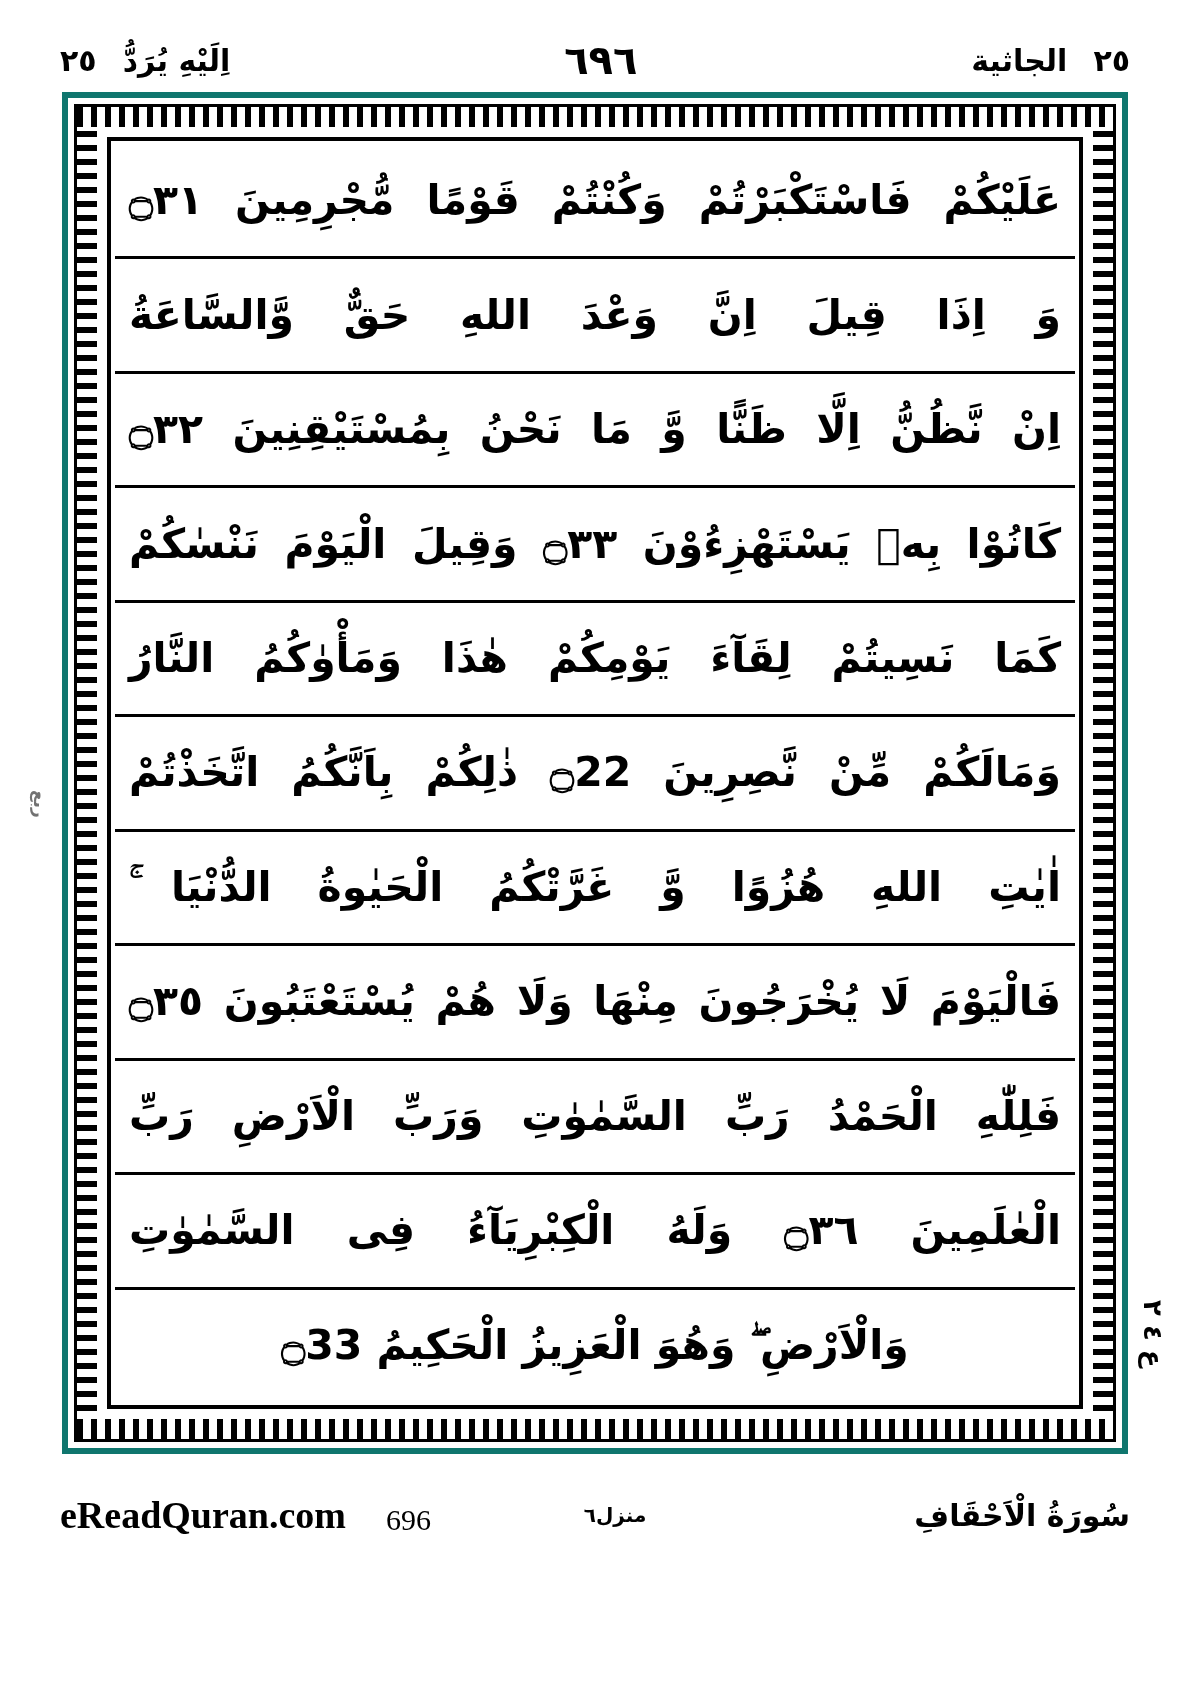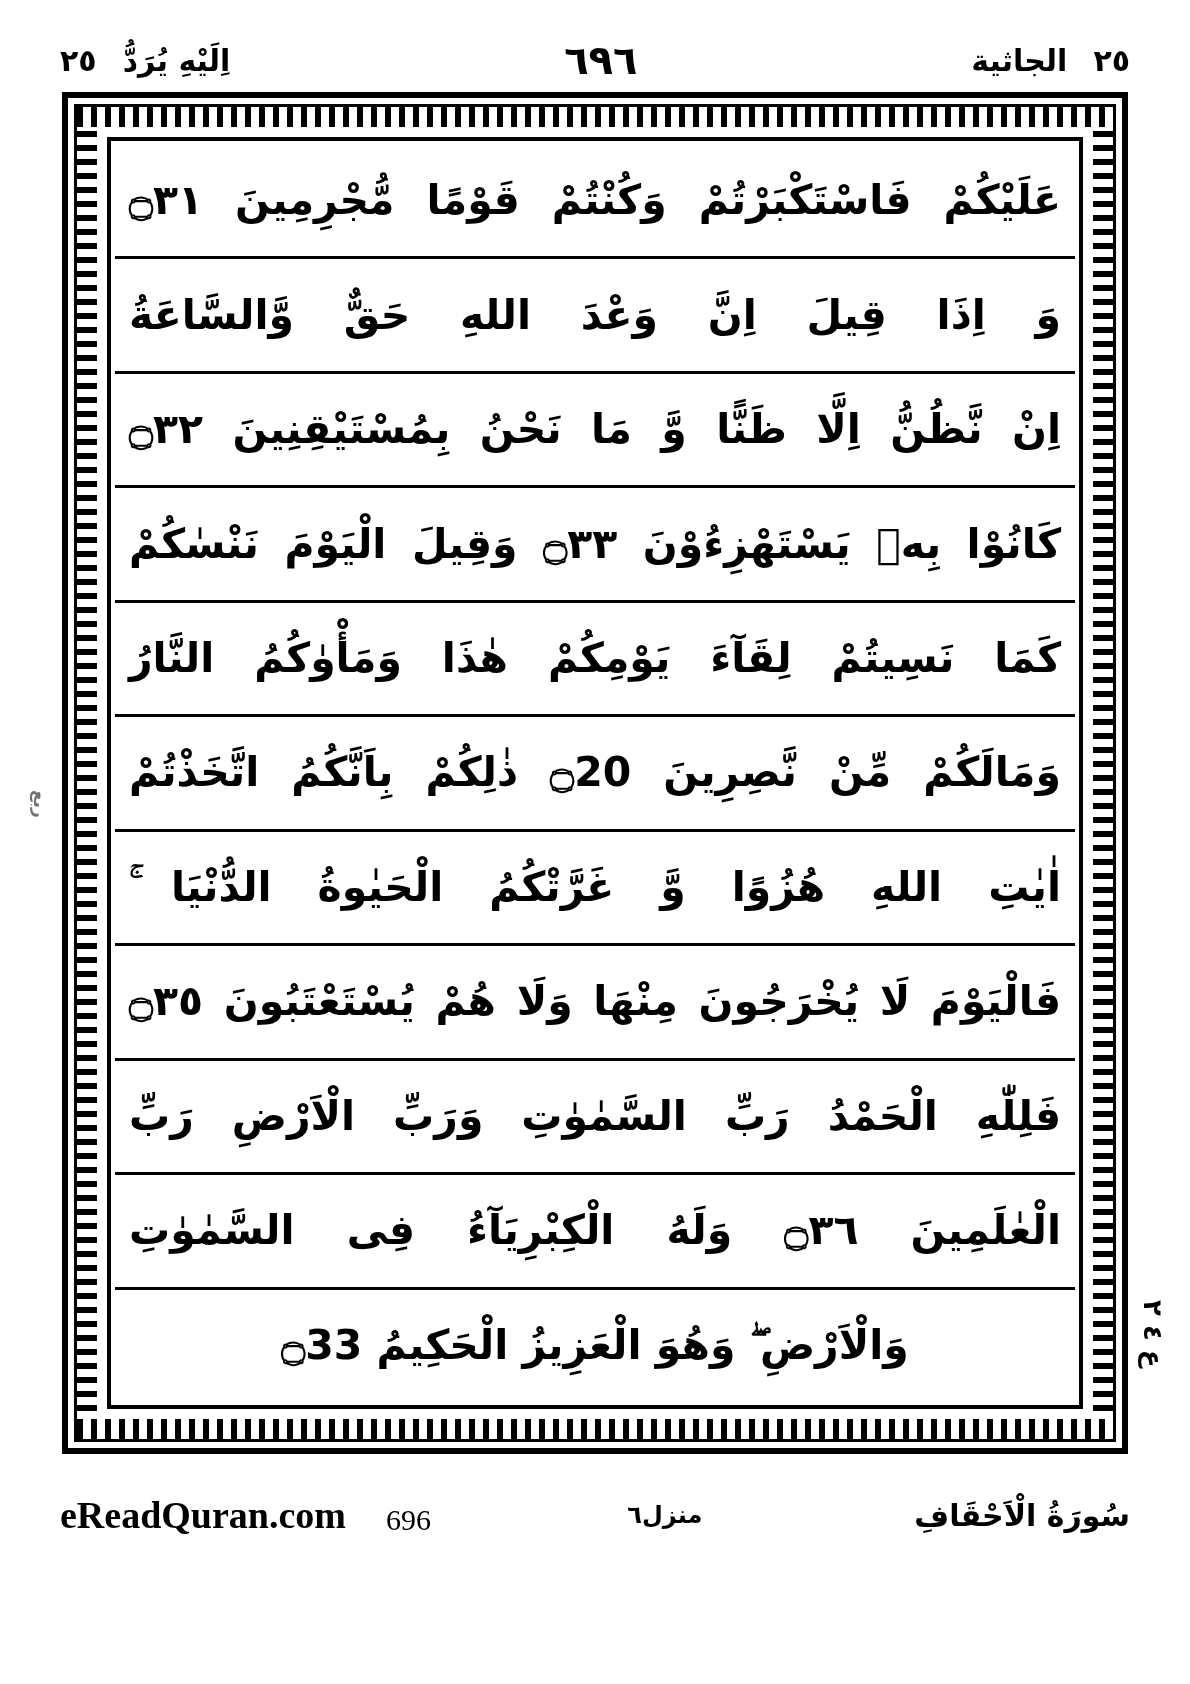--- a/index.html
+++ b/index.html
@@ -54,21 +54,21 @@
     letter-spacing: 1px;
   }
 
   
   .frame-outer {
     position: absolute;
     top: 92px;
     left: 62px;
     width: 1066px;
     height: 1362px;
-    border: 6px solid #000000;
+    border: 6px solid #0f766e;
     box-sizing: border-box;
     background: #ffffff;
   }
   .frame-band {
     position: absolute;
     top: 6px;
     left: 6px;
     right: 6px;
     bottom: 6px;
     border: 3px solid #000;
@@ -162,24 +162,24 @@
     align-items: center;
     justify-content: space-between;
     direction: rtl;
   }
   .footer-surah {
     font-size: 30px;
     font-weight: bold;
     white-space: nowrap;
   }
   .footer-manzil {
-    font-size: 24px;
-    font-weight: bold;
-    white-space: nowrap;
-    margin-right: 52px;
+    font-size: 20px;
+    font-weight: bold;
+    white-space: nowrap;
+    margin-right: 108px;
   }
   .footer-right-group {
     display: flex;
     align-items: center;
     gap: 160px;
   }
   .footer-left-group {
     display: flex;
     align-items: flex-end;
     gap: 40px;
@@ -227,21 +227,21 @@
           <div class="aya-line l-just">
             <div class="aya-text">اِنْ نَّظُنُّ اِلَّا ظَنًّا وَّ مَا نَحْنُ بِمُسْتَيْقِنِينَ ۝٣٢</div>
           </div>
           <div class="aya-line l-just">
             <div class="aya-text">كَانُوْا بِهٖ يَسْتَهْزِءُوْنَ ۝٣٣ وَقِيلَ الْيَوْمَ نَنْسٰكُمْ</div>
           </div>
           <div class="aya-line l-just">
             <div class="aya-text">كَمَا نَسِيتُمْ لِقَآءَ يَوْمِكُمْ هٰذَا وَمَأْوٰكُمُ النَّارُ</div>
           </div>
           <div class="aya-line l-just">
-            <div class="aya-text">وَمَالَكُمْ مِّنْ نَّصِرِينَ ۝20 ذٰلِكُمْ بِاَنَّكُمُ اتَّخَذْتُمْ</div>
+            <div class="aya-text">وَمَالَكُمْ مِّنْ نَّصِرِينَ ۝22 ذٰلِكُمْ بِاَنَّكُمُ اتَّخَذْتُمْ</div>
           </div>
           <div class="aya-line l-just">
             <div class="aya-text">اٰيٰتِ اللهِ هُزُوًا وَّ غَرَّتْكُمُ الْحَيٰوةُ الدُّنْيَا ۚ</div>
           </div>
           <div class="aya-line l-just">
             <div class="aya-text">فَالْيَوْمَ لَا يُخْرَجُونَ مِنْهَا وَلَا هُمْ يُسْتَعْتَبُونَ ۝٣٥</div>
           </div>
           <div class="aya-line l-just">
             <div class="aya-text">فَلِلّٰهِ الْحَمْدُ رَبِّ السَّمٰوٰتِ وَرَبِّ الْاَرْضِ رَبِّ</div>
           </div>

